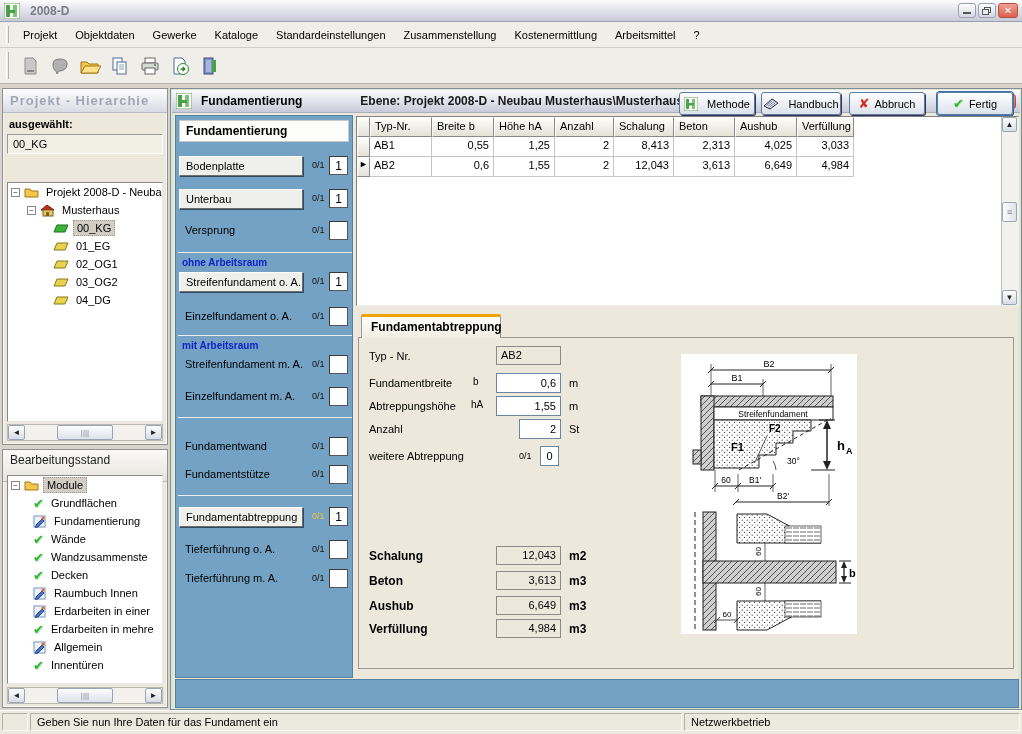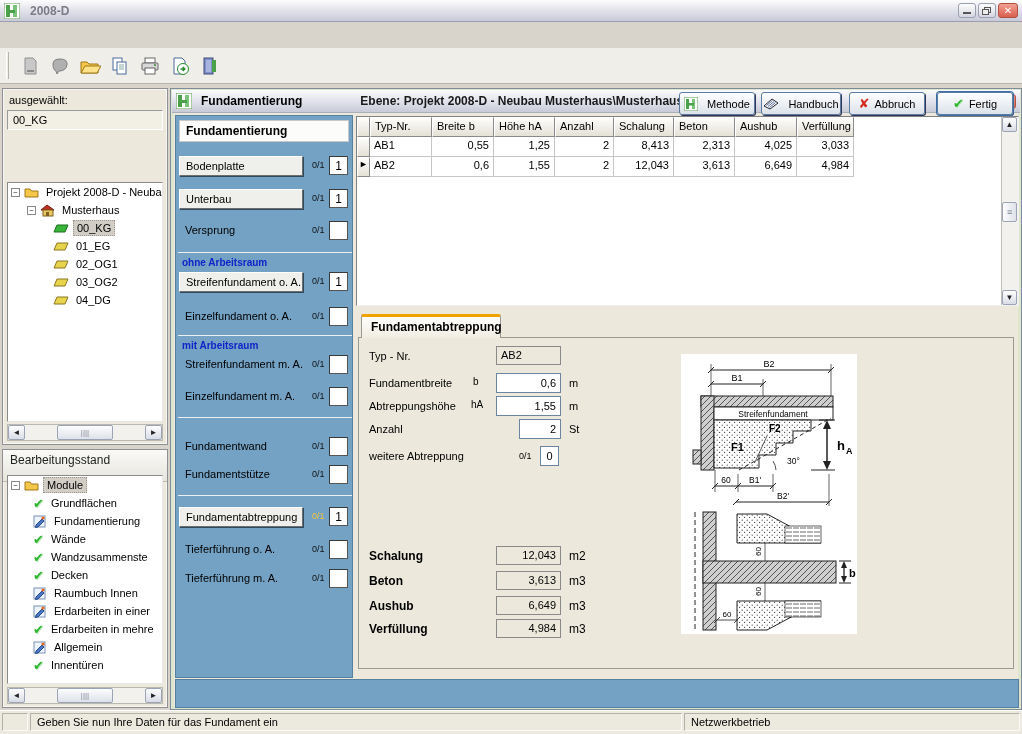--- a/index.html
+++ b/index.html
@@ -31,21 +31,21 @@
   .toolbar { position:absolute; left:0; top:48px; width:1022px; height:36px; background:#f0eee8;
     border-bottom:1px solid #b8b4aa; display:flex; align-items:center; padding-left:16px; }
   .tbtn { width:28px; height:28px; display:flex; align-items:center; justify-content:center; margin-right:2px; border:1px solid transparent; }
 
   
   .panel { position:absolute; background:#ece9dc; border:1px solid #8f8f94; box-shadow:0 0 0 1px #f6f6f2 inset; }
   .panelhead1 { height:24px; background:linear-gradient(#fefefe,#d9dae4); border-bottom:1px solid #b8bcc8;
     font-weight:bold; font-size:13px; color:#a2a6b4; line-height:23px; padding-left:7px; letter-spacing:1px; }
   .panelhead2 { height:32px; background:linear-gradient(#fafaf8,#e6e4dc); border-bottom:1px solid #c0bcb0;
     font-size:12px; color:#222; line-height:21px; padding-left:7px; }
-  .sublabel { font-size:11px; padding:5px 0 2px 6px; }
+  .sublabel { font-size:11px; padding:5px 0 2px 6px;font-weight:bold; }
   .flatfield { margin:2px 4px; height:20px; background:#f2efe4; border:1px solid #9a9a9a;
     border-right-color:#fff; border-bottom-color:#fff; line-height:18px; padding-left:5px; }
   .headbar { margin:3px 4px 0 4px; height:21px; background:#fbfaf4; border:1px solid #aaa;
     line-height:19px; padding-left:5px; }
   .treebox { position:absolute; left:4px; right:4px; background:#fff; border:1px solid #8a8a8a;
     border-right-color:#e8e8e8; border-bottom-color:#e8e8e8; overflow:hidden; }
   .tnode { height:18px; display:flex; align-items:center; white-space:nowrap; cursor:default; }
   .tnode .lbl { padding:1px 3px; }
   .tnode .lbl.sel { background:#d2cec6; border:1px dotted #9a968e; }
   .expander { width:9px; height:9px; border:1px solid #888; background:#fff; font-size:8px; line-height:7px;
@@ -108,21 +108,21 @@
     border:1px solid #9a9a92; }
   .flabel { position:absolute; font-size:11px; }
   .flabel.b { font-weight:bold; font-size:12px; }
   .fsym { position:absolute; font-size:10px; }
   .ifield { position:absolute; height:20px; border:1px solid #6a86a0; background:#fff; font-size:11px;
     text-align:right; padding:0 4px; font-family:"Liberation Sans",sans-serif; }
   .rofield { position:absolute; height:19px; border:1px solid #8a8a8a; background:#ece9dc; font-size:11px;
     padding:2px 4px 0 4px; }
   .rofield.num { text-align:right; }
   .funit { position:absolute; font-size:11px; }
-  .funit.b { font-weight:normal; font-size:12px; }
+  .funit.b { font-weight:bold; font-size:12px; }
 
   .diagram { position:absolute; left:510px; top:265px; width:176px; height:280px; background:#fff; }
 
   
   .footbar { position:absolute; left:4px; top:590px; width:844px; height:29px; background:#74a2c4; border:1px solid #5580a0; }
   .fbtn { position:absolute; top:3px; height:23px; background:linear-gradient(#fefefe,#dce2ea);
     border:1px solid #5a7ca0; border-radius:3px; display:flex; align-items:center; justify-content:center;
     font-size:11px; color:#000; gap:5px; box-shadow:1px 1px 0 #335; cursor:default; }
   .fbtn.default { box-shadow:0 0 0 1px #3a6ea5, 1px 1px 0 #335; }
   .x-ic { color:#d42a1e; font-weight:bold; font-size:13px; }
@@ -152,20 +152,32 @@
           <span class="glyph-min"></span>
         </span>
       <span class="capbtn">
           <span class="glyph-rest1"></span>
           <span class="glyph-rest2"></span>
         </span>
       <span class="capbtn close">✕</span>
     </span>
   </div>
 
+  <div class="menubar">
+    <span class="grip"></span>
+    <span class="menuitem">Projekt</span>
+    <span class="menuitem">Objektdaten</span>
+    <span class="menuitem">Gewerke</span>
+    <span class="menuitem">Kataloge</span>
+    <span class="menuitem">Standardeinstellungen</span>
+    <span class="menuitem">Zusammenstellung</span>
+    <span class="menuitem">Kostenermittlung</span>
+    <span class="menuitem">Arbeitsmittel</span>
+    <span class="menuitem">?</span>
+  </div>
 
   <div class="toolbar">
     <span class="grip"></span>
     <span class="tbtn">
       <svg width="20" height="20">
           <path d="M5 2 h8 l3 3 v13 h-11 z" fill="#c8c8c8" stroke="#909090"></path>
           <rect x="7" y="14" width="7" height="2" fill="#888"></rect>
         </svg>
     </span>
     <span class="tbtn">
@@ -204,20 +216,21 @@
     <span class="tbtn">
       <svg width="20" height="20">
           <rect x="4" y="2" width="9" height="16" fill="#8090c8" stroke="#404a78"></rect>
           <rect x="6" y="4" width="5" height="12" fill="#a8b4e0"></rect>
           <rect x="12" y="4" width="4" height="12" fill="#4aa14a"></rect>
         </svg>
     </span>
   </div>
 
   <div class="panel" style="left:2px; top:88px; width:166px; height:357px;">
+    <div class="panelhead1">Projekt - Hierarchie</div>
     <div class="sublabel">ausgewählt:</div>
     <div class="flatfield">00_KG</div>
     <div class="treebox" style="top:93px; height:240px;">
       <div class="tnode" style="padding-left:3px;">
         <span class="expander">−</span>
         <span class="ticon">
             <svg width="15" height="12">
               <path d="M1 3 l5 0 l1.5 2 l6.5 0 l0 6 l-13 0 z" fill="#f4c64a" stroke="#a07818"></path>
             </svg>
           </span>

